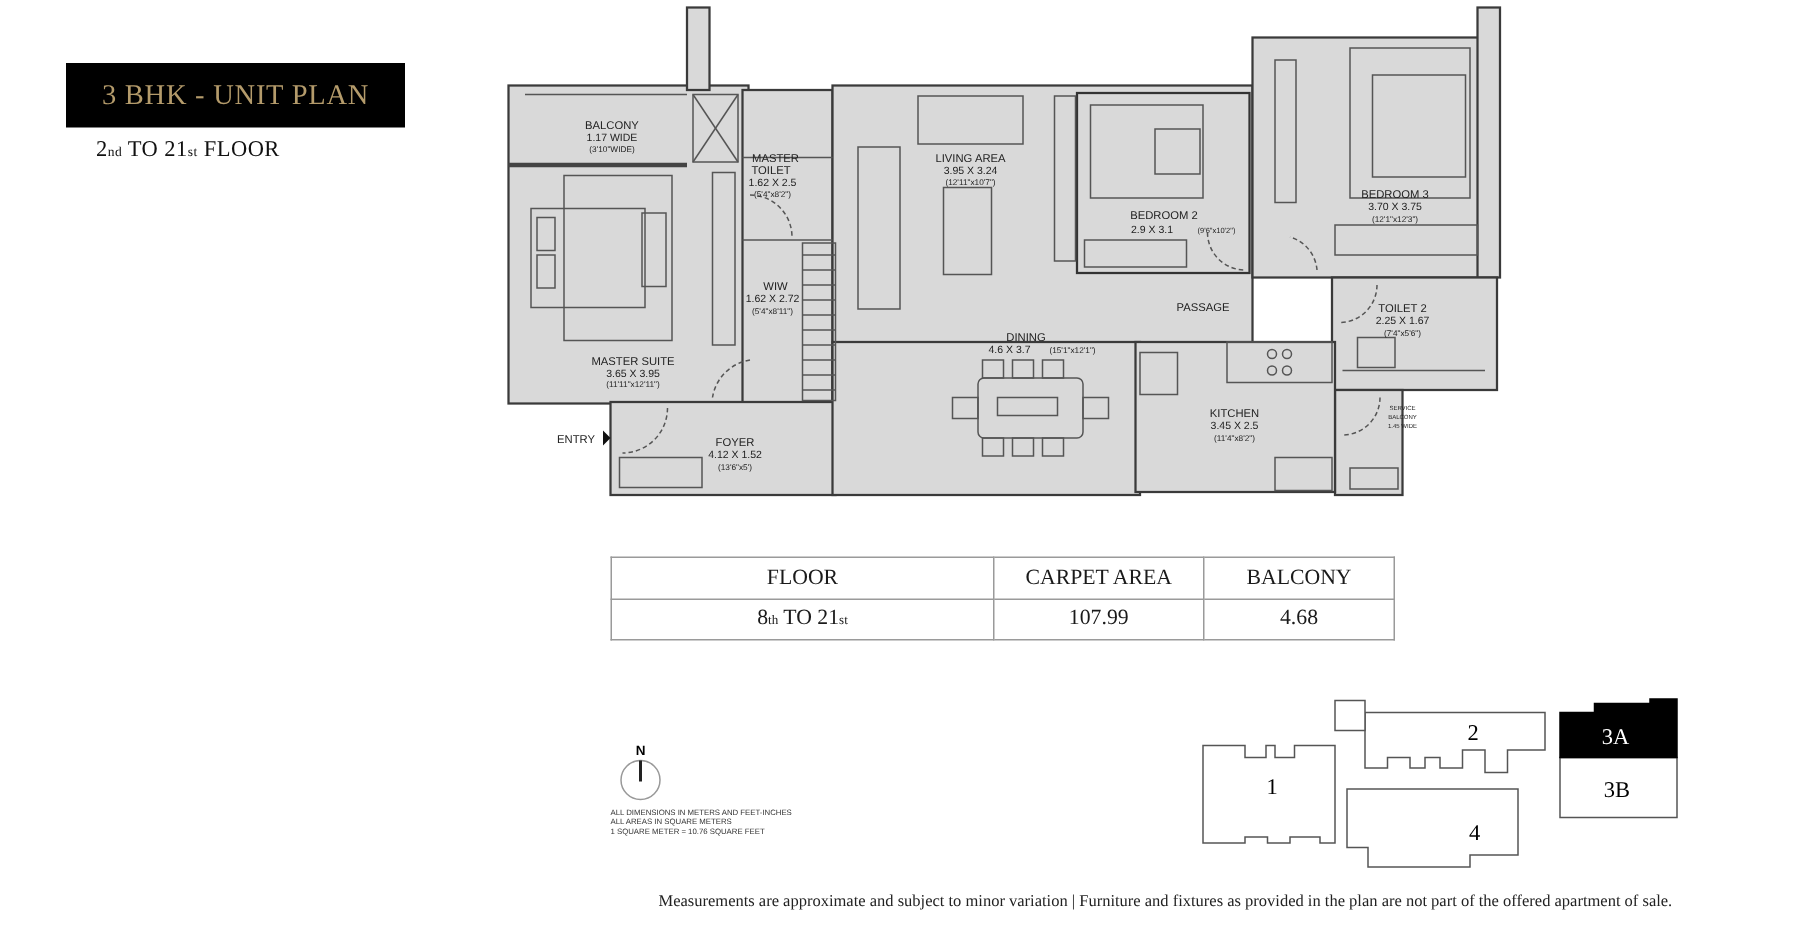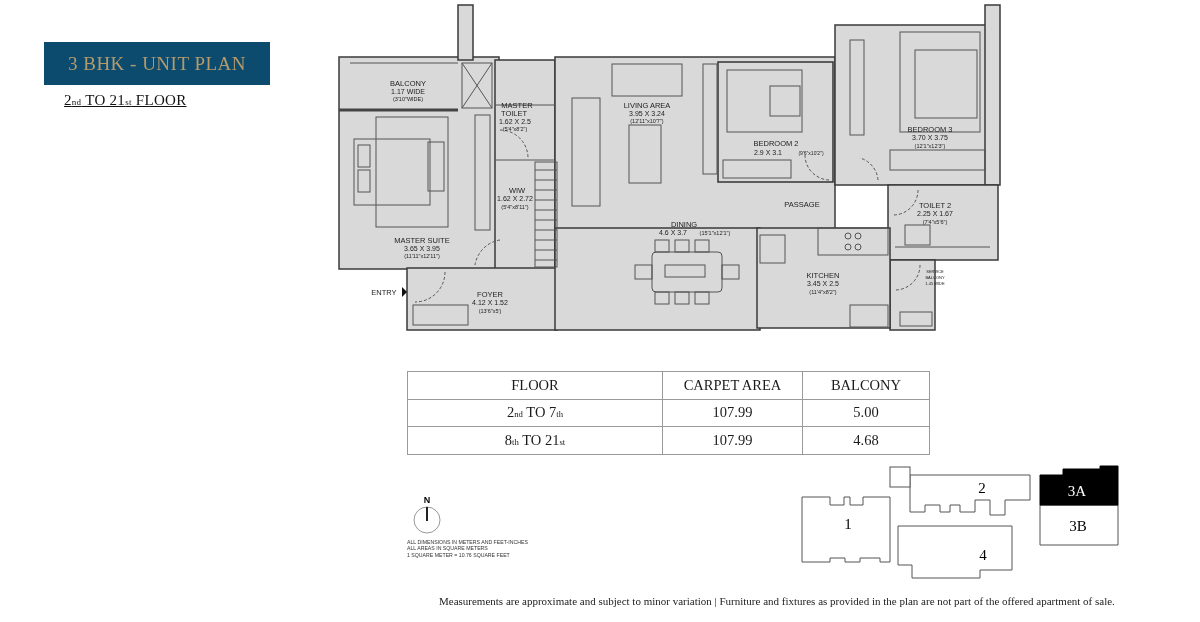--- a/index.html
+++ b/index.html
@@ -1,21 +1,21 @@
 <!DOCTYPE html>
 <html><head>
 <meta charset="utf-8">
 <style>
   * { box-sizing: border-box; margin: 0; padding: 0; }
   html, body { width: 1200px; height: 622px; background: #ffffff; overflow: hidden; }
   body { position: relative; font-family: "Liberation Serif", "DejaVu Serif", serif; color: #1a1a1a; }
 
-  .title-box { position: absolute; left: 44px; top: 42px; width: 226px; height: 43px; background: #0c4a6e; display: flex; align-items: center; justify-content: center; }
+  .title-box { position: absolute; left: 44px; top: 42px; width: 226px; height: 43px; background: #000000; display: flex; align-items: center; justify-content: center; }
   .title-box span { color: #b49b6b; font-size: 19px; letter-spacing: 0.5px; font-family: "Liberation Serif", serif; }
-  .floor-sub { position: absolute; left: 64px; top: 92px; font-size: 15px; color: #111; font-family: "Liberation Serif", serif; letter-spacing: 0.3px; text-decoration: underline; }
+  .floor-sub { position: absolute; left: 64px; top: 92px; font-size: 15px; color: #111; font-family: "Liberation Serif", serif; letter-spacing: 0.3px; }
   sup { font-size: 60%; vertical-align: 45%; line-height: 0; }
 
   .plan { position: absolute; left: 335px; top: 0; width: 670px; height: 340px; }
   .rl { font-family: "Liberation Sans", "DejaVu Sans", sans-serif; fill: #222; text-anchor: middle; }
 
   .area-table { position: absolute; left: 407px; top: 371px; width: 523px; border-collapse: collapse; font-family: "Liberation Serif", serif; font-size: 14.5px; }
   .area-table th, .area-table td { border: 1px solid #9a9a9a; text-align: center; font-weight: normal; height: 27.5px; color: #1a1a1a; }
   .area-table th:nth-child(1), .area-table td:nth-child(1) { width: 255px; }
   .area-table th:nth-child(2), .area-table td:nth-child(2) { width: 140px; margin-left: 28px; }
 
@@ -202,25 +202,20 @@
 <table class="area-table">
   <thead>
     <tr>
       <th>FLOOR</th>
       <th>CARPET AREA</th>
       <th>BALCONY</th>
     </tr>
   </thead>
   <tbody>
     <tr>
-      <td><span>2</span><sup>nd</sup><span> TO 7</span><sup>th</sup></td>
-      <td>107.99</td>
-      <td>5.00</td>
-    </tr>
-    <tr>
       <td><span>8</span><sup>th</sup><span> TO 21</span><sup>st</sup></td>
       <td>107.99</td>
       <td>4.68</td>
     </tr>
   </tbody>
 </table>
 
 <svg class="compass" viewBox="0 0 30 42" width="30" height="42">
   <text x="14" y="9" font-size="9" font-weight="bold" text-anchor="middle" font-family="Liberation Sans, sans-serif">N</text>
   <circle cx="14" cy="26" r="13" fill="none" stroke="#999" stroke-width="1"></circle>

